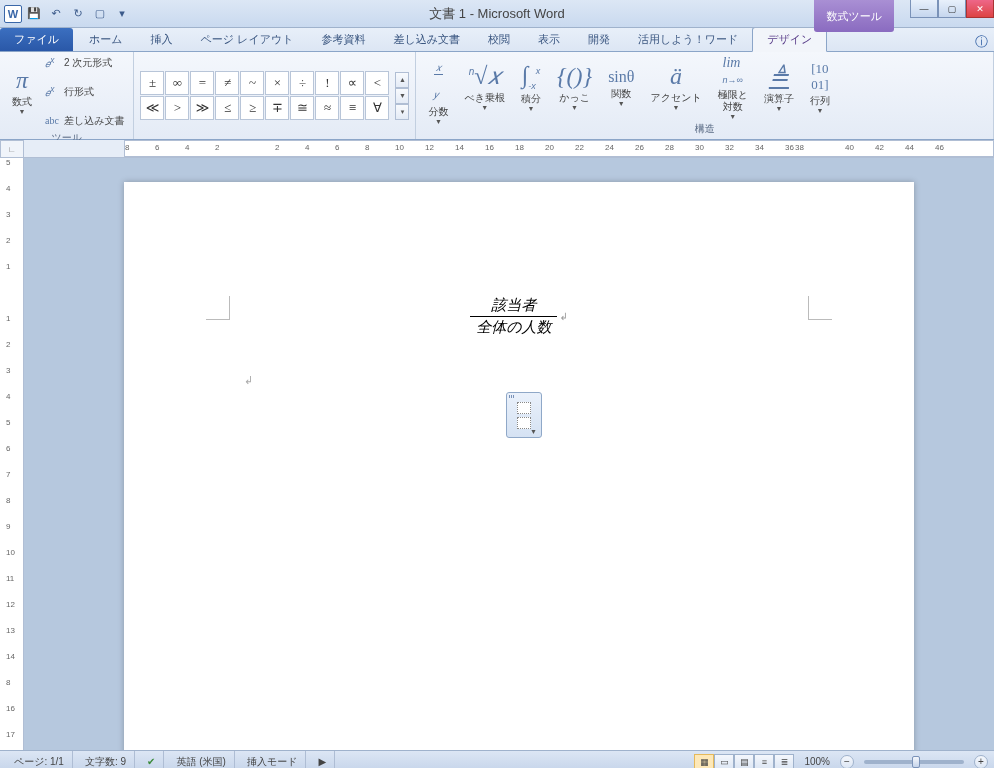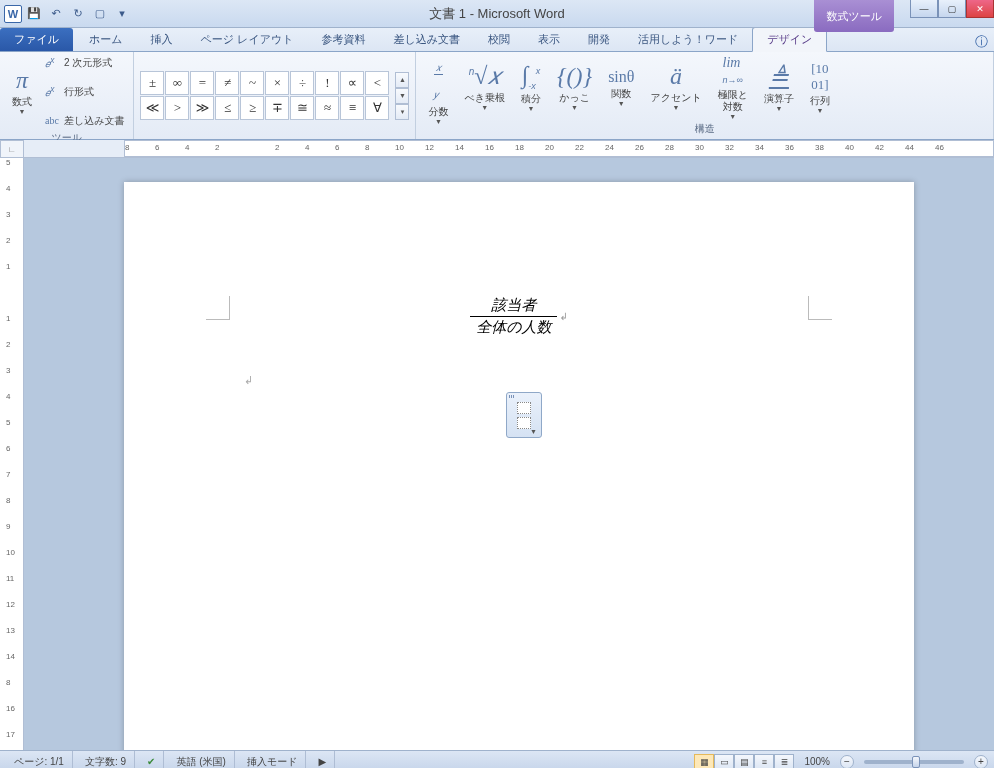--- a/index.html
+++ b/index.html
@@ -252,21 +252,21 @@
       <span class="hruler-tick" style="left: 390px;">18</span>
       <span class="hruler-tick" style="left: 420px;">20</span>
       <span class="hruler-tick" style="left: 450px;">22</span>
       <span class="hruler-tick" style="left: 480px;">24</span>
       <span class="hruler-tick" style="left: 510px;">26</span>
       <span class="hruler-tick" style="left: 540px;">28</span>
       <span class="hruler-tick" style="left: 570px;">30</span>
       <span class="hruler-tick" style="left: 600px;">32</span>
       <span class="hruler-tick" style="left: 630px;">34</span>
       <span class="hruler-tick" style="left: 660px;">36</span>
-      <span class="hruler-tick" style="left: 690px; text-align: center;">38</span>
+      <span class="hruler-tick" style="left: 670px; text-align: center;">38</span>
       <span class="hruler-tick" style="left: 720px;">40</span>
       <span class="hruler-tick" style="left: 750px;">42</span>
       <span class="hruler-tick" style="left: 780px;">44</span>
       <span class="hruler-tick" style="left: 810px;">46</span>
       <span class="hruler-tick" style="left: 888px;">48</span>
     </div>
 </div>
 
 <div class="doc-area">
   <div class="vruler" id="vruler">

